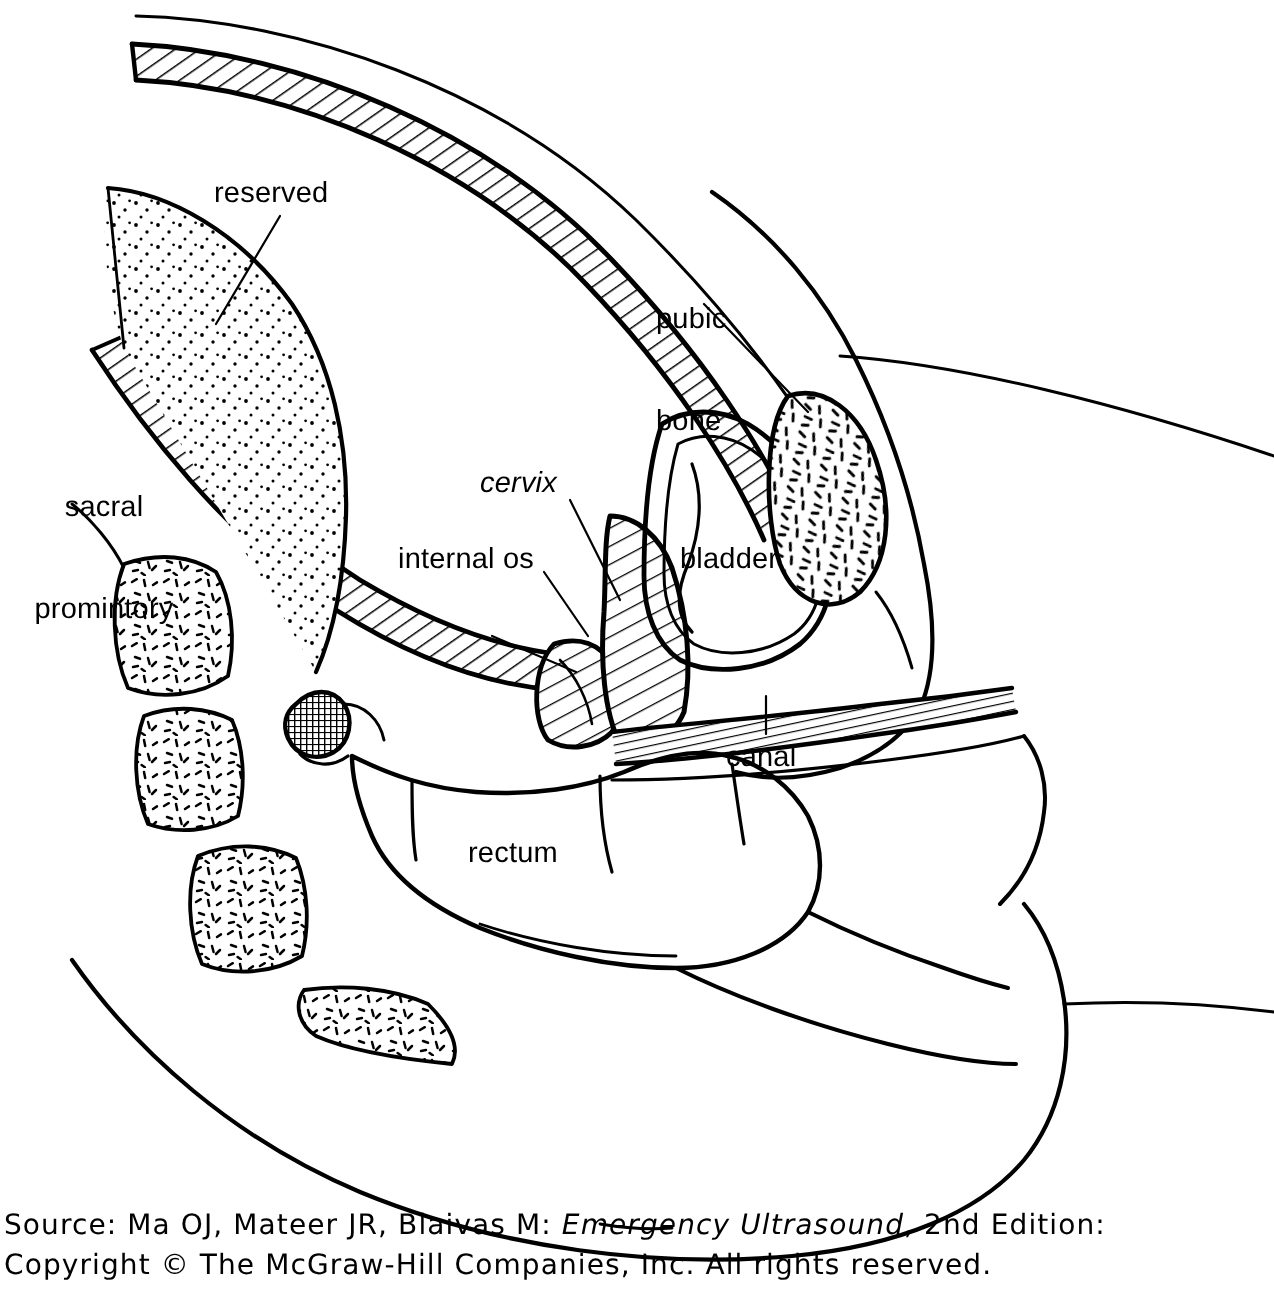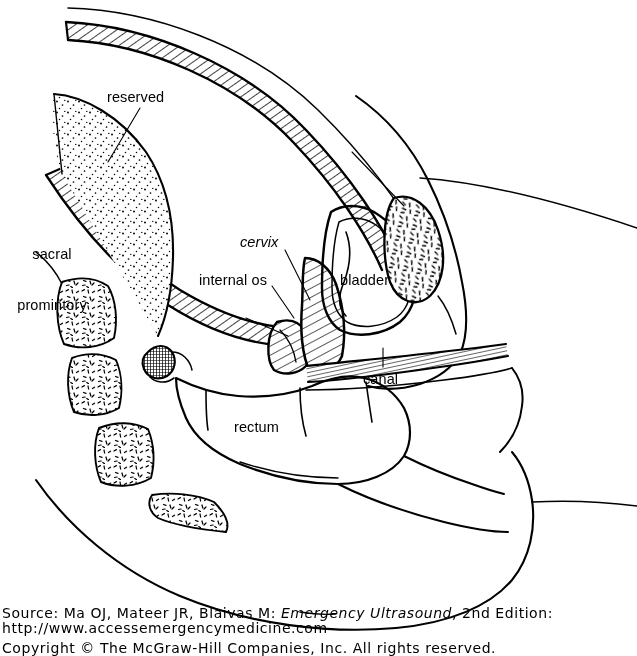--- a/index.html
+++ b/index.html
@@ -223,32 +223,35 @@
   </svg>
 
   <div class="label" style="left:107px; top:89px;">reserved</div>
 
 
   <div class="label centered" style="left:4px; top:212px; width:96px;">
     <div>sacral</div>
     <div>promintory</div>
   </div>
 
+  <div class="label" style="left:328px; top:118px;">
+    <div>pubic</div>
+    <div>bone</div>
+  </div>
 
   <div class="label" style="left:240px; top:234px;font-style:italic;">cervix</div>
 
   <div class="label" style="left:199px; top:272px;text-align:center;">internal os</div>
 
 
   <div class="label" style="left:340px; top:272px;">bladder</div>
 
   <div class="label" style="left:363px; top:371px;">canal</div>
 
   <div class="label" style="left:234px; top:419px;">rectum</div>
 
   <div class="credit-block">
     <div class="credit-line"><span>Source: Ma OJ, Mateer JR, Blaivas M: </span><span class="ital">Emergency Ultrasound</span><span>, 2nd Edition:</span></div>
-    <div class="credit-line">http://www.accessemergencymedicine.com</div>
     <div class="credit-gap"></div>
     <div class="credit-line">Copyright © The McGraw-Hill Companies, Inc. All rights reserved.</div>
   </div>
 
 </div>
 
 </body></html>

